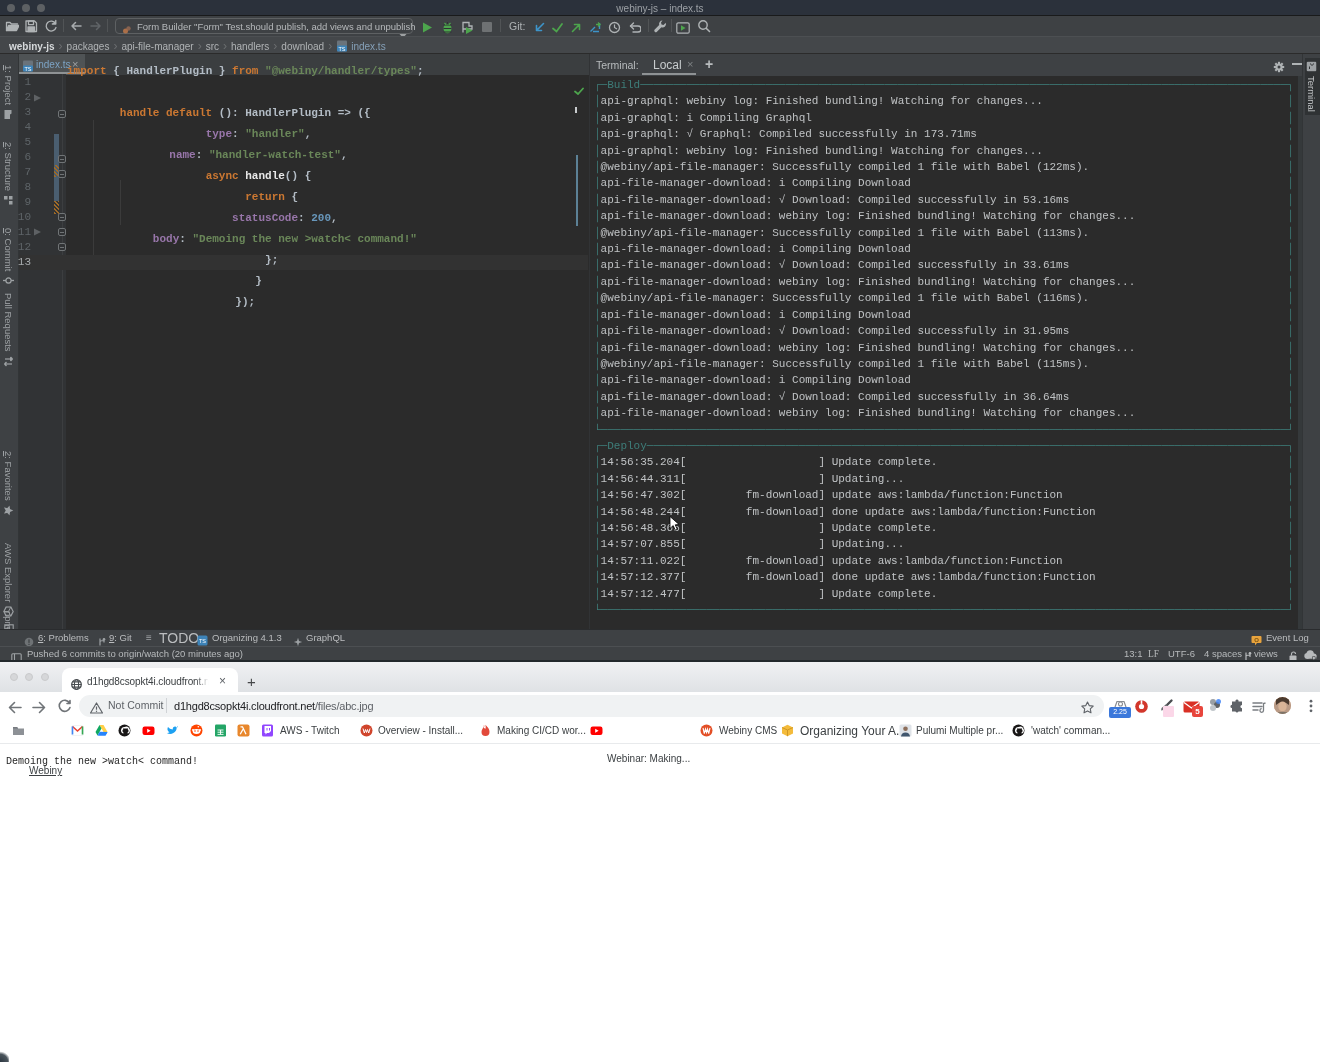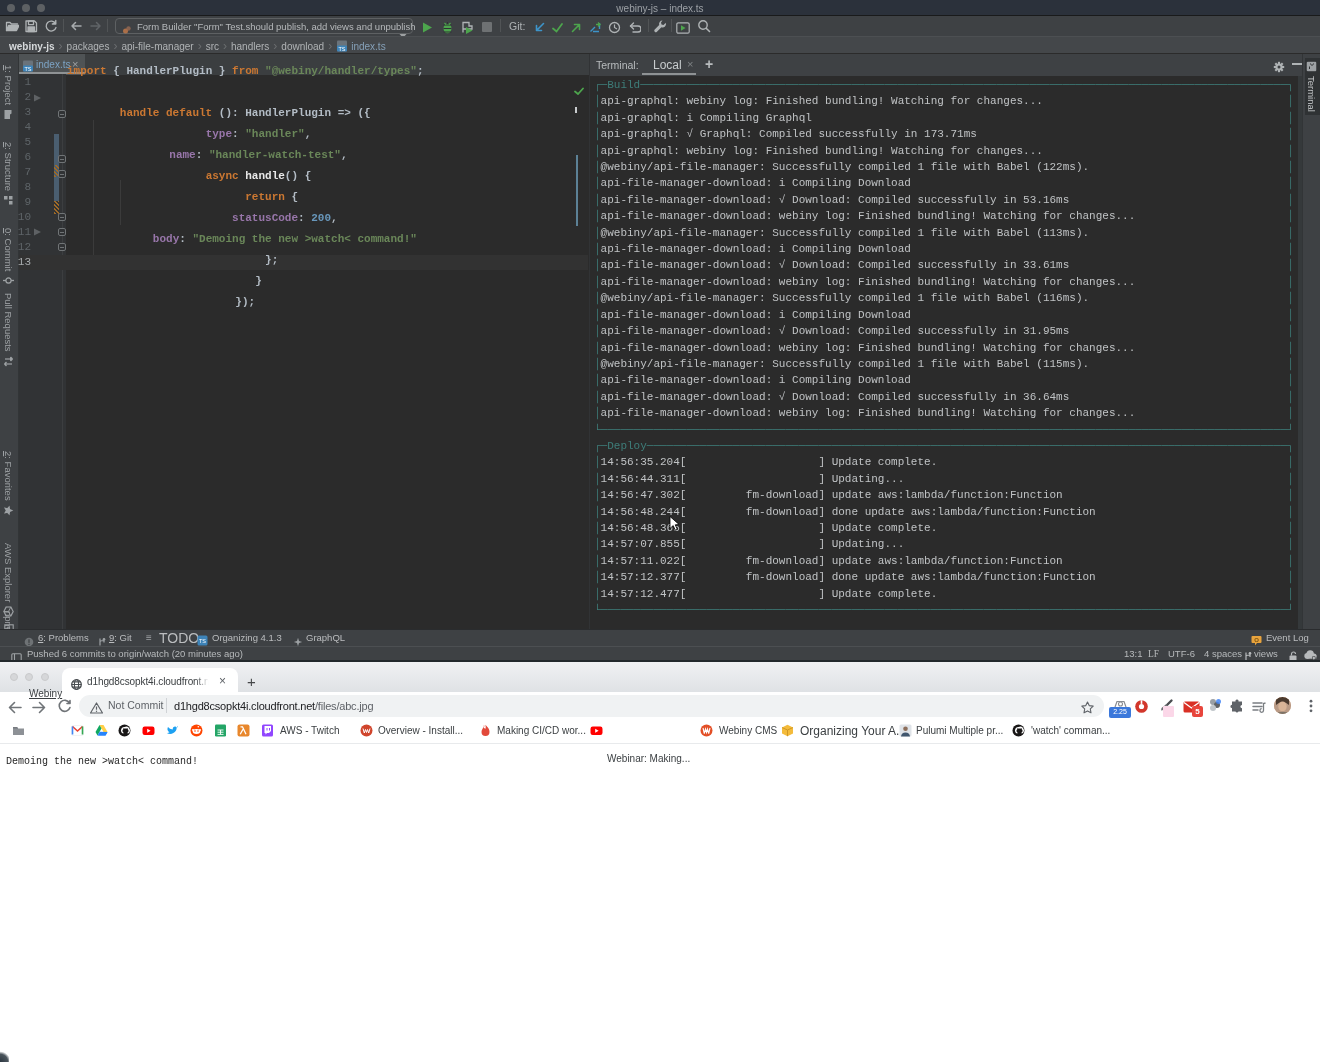--- a/index.html
+++ b/index.html
@@ -440,21 +440,21 @@
 <div style="position:absolute;left:1308px;top:699px;width:6px;height:14px;"><svg style="" width="6" height="14" viewBox="0 0 6 14">
         <circle cx="3" cy="2.2" r="1.4" fill="#5f6368"></circle>
         <circle cx="3" cy="7" r="1.4" fill="#5f6368"></circle>
         <circle cx="3" cy="11.8" r="1.4" fill="#5f6368"></circle>
       </svg></div>
 <div style="position:absolute;left:0px;top:724px;width:1320px;height:19.7px;background:#fff;"></div>
 <div style="position:absolute;left:12px;top:722.5px;width:13px;height:13px;"><svg style="" width="13" height="13" viewBox="0 0 13 13">
         <path d="M1 3 L5 3 L6.2 4.5 L12 4.5 L12 11 L1 11 Z" fill="#8d9196"></path>
         <path d="M1 3 L5 3 L6.2 4.5 L1 4.5 Z" fill="#777b80"></path>
       </svg></div>
-    <div style="position:absolute;left:29px;top:688px;width:40px;height:12px;color:#3c4043;font-size:10px;line-height:12px;white-space:nowrap;text-decoration:underline;">Webiny</div>
+    <div style="position:absolute;left:29px;top:765px;width:40px;height:12px;color:#3c4043;font-size:10px;line-height:12px;white-space:nowrap;text-decoration:underline;">Webiny</div>
 <div style="position:absolute;left:71px;top:722.5px;width:13px;height:13px;"><svg style="" width="13" height="13" viewBox="0 0 13 13">
         <rect x="0.5" y="1.5" width="12" height="10" rx="1.5" fill="#fff" stroke="#e3e6e8" stroke-width="0.5"></rect>
         <path d="M1.5 2.5 L6.5 7 L11.5 2.5" stroke="#ea4335" stroke-width="1.6" fill="none"></path>
         <path d="M1.5 2.5 L1.5 10.5" stroke="#4285f4" stroke-width="1.6"></path>
         <path d="M11.5 2.5 L11.5 10.5" stroke="#34a853" stroke-width="1.6"></path>
       </svg></div>
 <div style="position:absolute;left:94.5px;top:722.5px;width:13px;height:13px;"><svg style="" width="13" height="13" viewBox="0 0 13 13">
         <path d="M4.5 1 L8.5 1 L12.5 8 L8.5 8 Z" fill="#ffcf46"></path>
         <path d="M4.5 1 L0.5 8 L2.5 11.5 L6.5 4.5 Z" fill="#11a861"></path>
         <path d="M2.5 11.5 L12.5 8 L10.5 11.5 Z" fill="#2684fc"></path>

